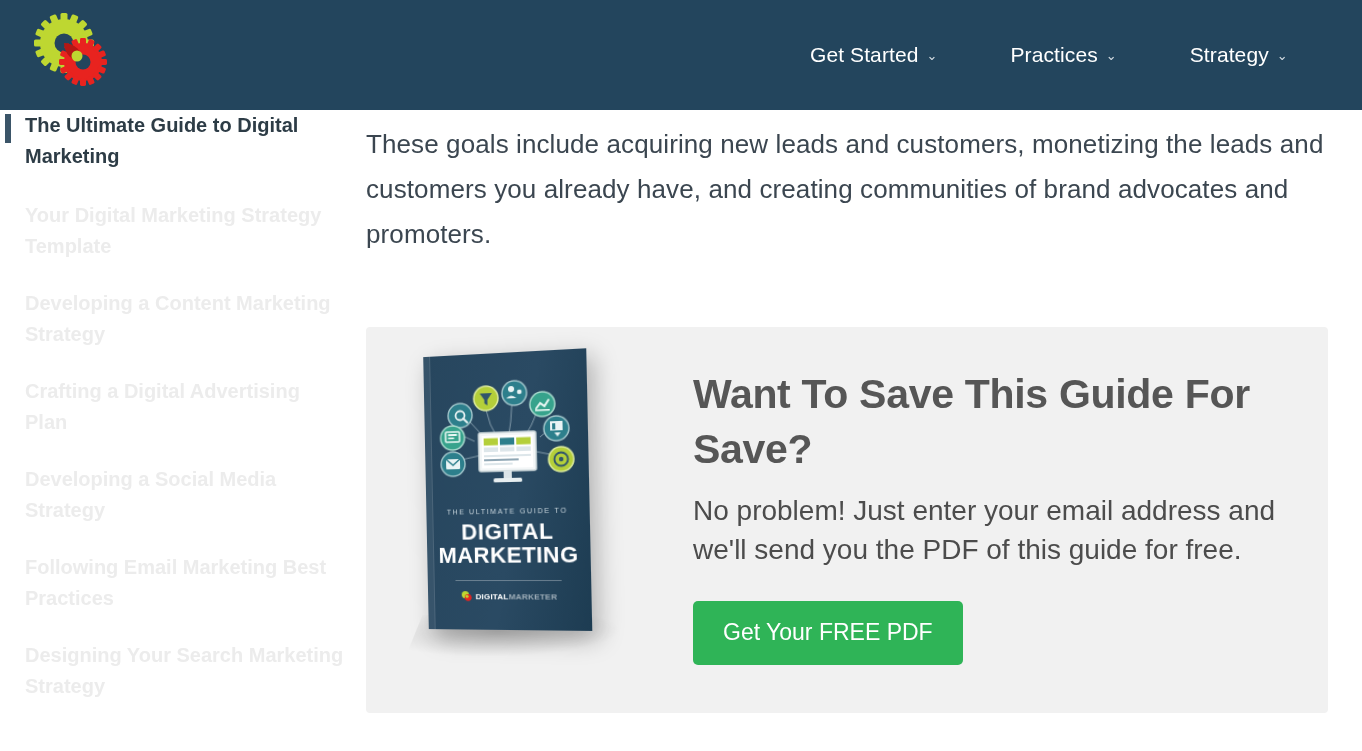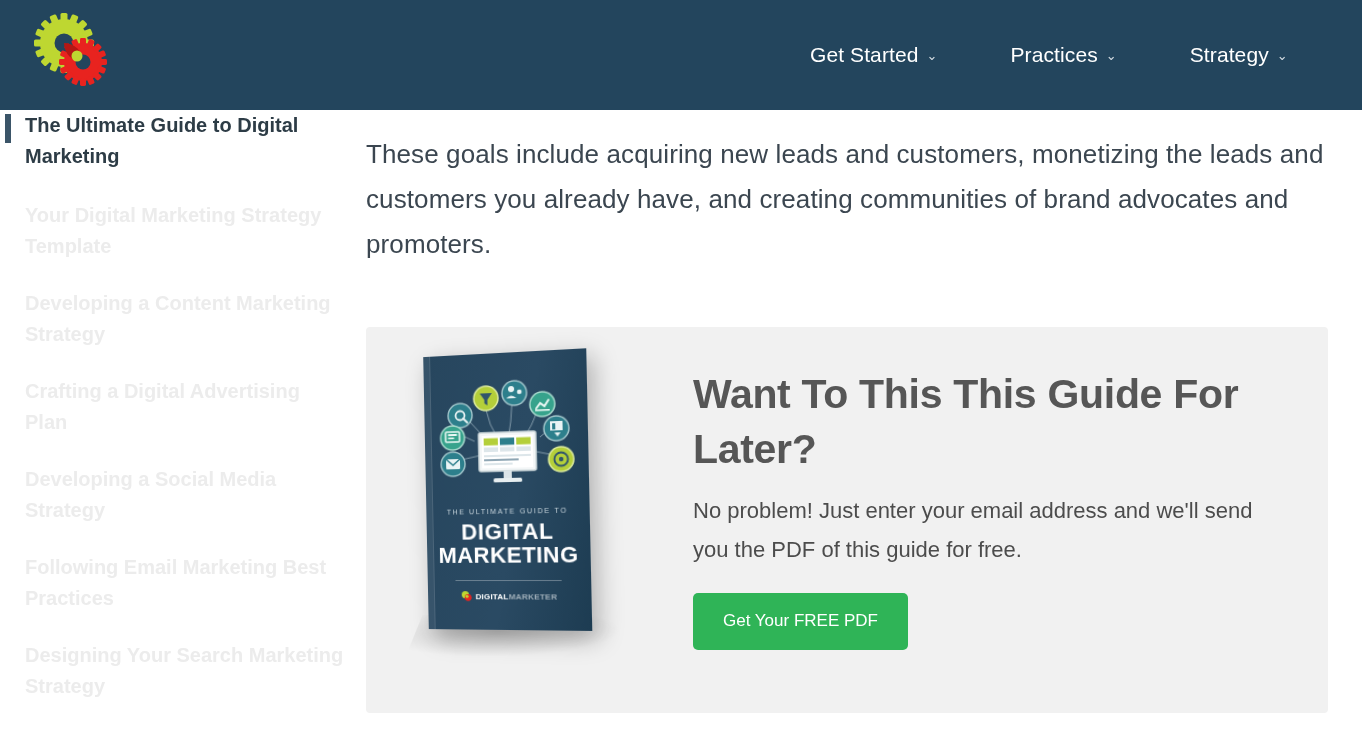--- a/index.html
+++ b/index.html
@@ -87,21 +87,21 @@
 
   
   .main {
     position: absolute;
     left: 366px; top: 110px;
     width: 996px;
     height: 641px;
   }
   .lead-paragraph {
     position: absolute;
-    left: 0; top: 22px;
+    left: 0; top: 12px;
     width: 962px;
     font-size: 26px;
     line-height: 45px;
     color: #3b4650;
     letter-spacing: .1px;
   }
 
   
   .cta-box {
     position: absolute;
@@ -127,30 +127,30 @@
   }
   .cta-title {
     font-size: 41px;
     line-height: 55px;
     font-weight: 700;
     color: #565656;
     letter-spacing: -.3px;
   }
   .cta-sub {
     margin-top: 14px;
-    font-size: 22px;
+    font-size: 28px;
     line-height: 39px;
     color: #4c4c4c;
   }
   .cta-button {
     display: inline-block;
-    margin-top: 24px;
+    margin-top: 32px;
     background: #2fb457;
     color: #ffffff;
-    font-size: 17px;
+    font-size: 23px;
     padding: 18px 30px 19px 30px;
     border: none;
     border-radius: 5px;
     cursor: pointer;
     font-family: "Liberation Sans", sans-serif;
   }
 
   
   .book {
     position: absolute;
@@ -425,20 +425,20 @@
                 <circle cx="7.3" cy="7.3" r="3.4" fill="#e8231f"></circle>
                 <circle cx="6.2" cy="6.2" r="1.5" fill="#bed731"></circle>
               </svg>
               <span class="brand-name"><span>DIGITAL</span><span class="dim">MARKETER</span></span>
             </div>
           </div>
         </div>
       </div>
 
       <div class="cta-copy">
-        <h2 class="cta-title">Want To This This Guide For Later?</h2>
+        <h2 class="cta-title">Want To Save This Guide For Save?</h2>
         <p class="cta-sub">No problem! Just enter your email address and we'll send you the PDF of this guide for free.</p>
         <button class="cta-button">Get Your FREE PDF</button>
       </div>
 
     </div>
   </section>
 </main>
 
 </body></html>

